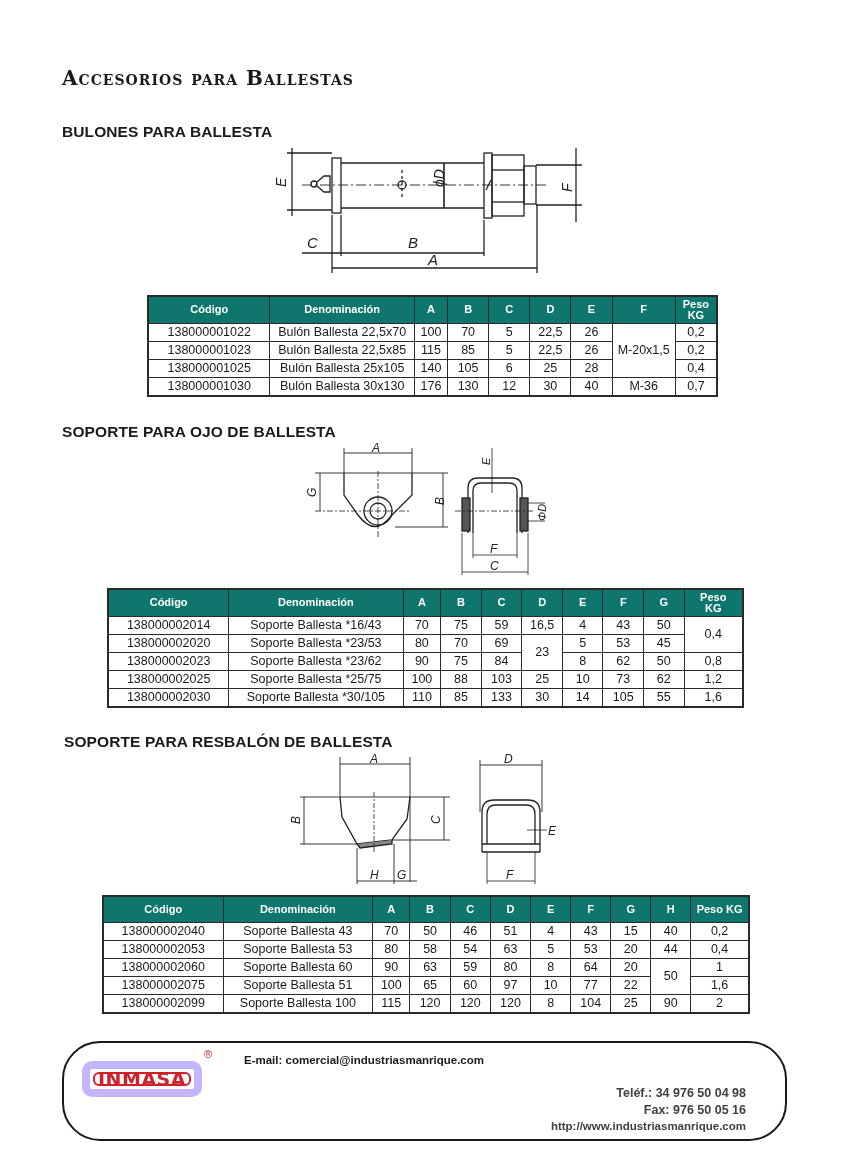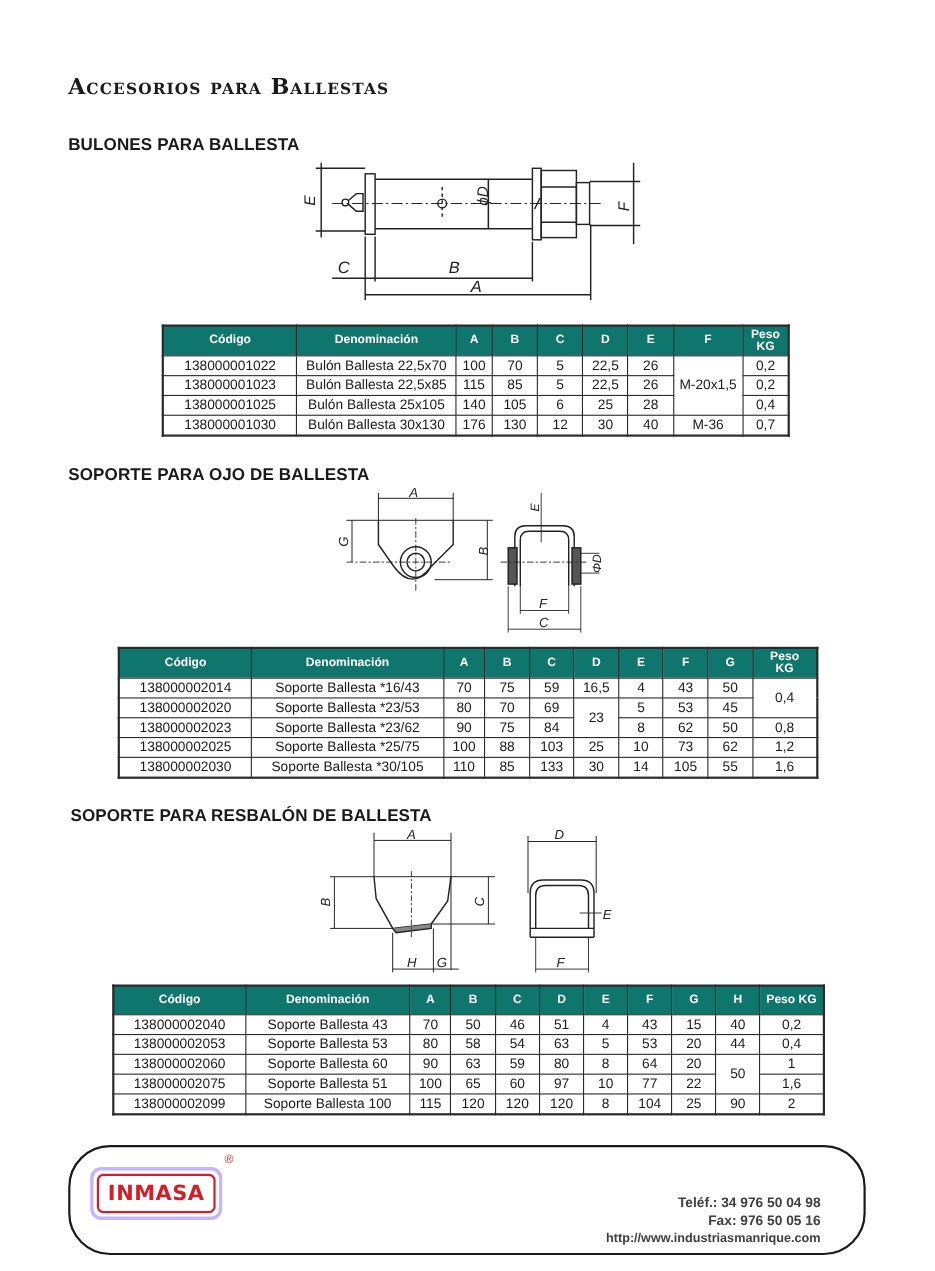--- a/index.html
+++ b/index.html
@@ -12,21 +12,21 @@
   table.spec { position: absolute; border-collapse: collapse; font-size: 12.5px; }
   table.spec th { background: #0f766e; color: #ffffff; font-weight: bold; font-size: 11px;
                   border: 1.5px solid #2a2a2a; padding: 0; text-align: center; line-height: 11px; }
   table.spec td { border: 1px solid #2a2a2a; padding: 0; text-align: center; color: #1a1a1a;
                   line-height: 16px; height: 17px; white-space: nowrap; }
   table.spec { border: 2px solid #2a2a2a; }
   .drawing { position: absolute; }
   .drawing svg { display: block; }
   .footer-box { left: 62px; top: 1041px; width: 725px; height: 100px; border: 2px solid #1a1a1a;
                 border-radius: 38px 38px 38px 38px; box-sizing: border-box; }
-  .logo { left: 82px; top: 1061px; width: 120px; height: 48px; border: 3px solid #c4b5fd; border-radius: 10px;
+  .logo { left: 82px; top: 1061px; width: 120px; height: 36px; border: 8px solid #c4b5fd; border-radius: 10px;
           box-sizing: border-box; background: #fff; }
   .logo-inner { position: absolute; left: 3px; top: 3px; right: 3px; bottom: 3px; border: 2px solid #d1202a;
                 border-radius: 6px; display: flex; align-items: center; justify-content: center;
                 color: #d1202a; font-weight: bold; font-size: 19px; letter-spacing: 0.5px; font-family: "DejaVu Sans", sans-serif; }
   .reg { left: 204px; top: 1048px; color: #d1202a; font-size: 11px; }
   .addr { left: 244px; top: 1052px; font-weight: bold; font-size: 12.5px; line-height: 16.5px; color: #1a1a1a; }
   .addr .small { font-size: 11.5px; }
   .contact { right: 104px; top: 1085px; font-weight: bold; font-size: 12.5px; line-height: 16.5px; text-align: right; color: #404040; }
   .contact .small { font-size: 11.5px; }
 </style>
@@ -391,19 +391,20 @@
 </table>
 
 <div class="abs footer-box"></div>
 
 <div class="abs logo">
   <div class="logo-inner">INMASA</div>
 </div>
 <div class="abs reg">®</div>
 
 <div class="abs addr">
+  <div class="small">E-mail: comercial@industriasmanrique.com</div>
 </div>
 
 <div class="abs contact">
   <div>Teléf.: 34 976 50 04 98</div>
   <div>Fax: 976 50 05 16</div>
   <div class="small">http://www.industriasmanrique.com</div>
 </div>
 
 </body></html>

